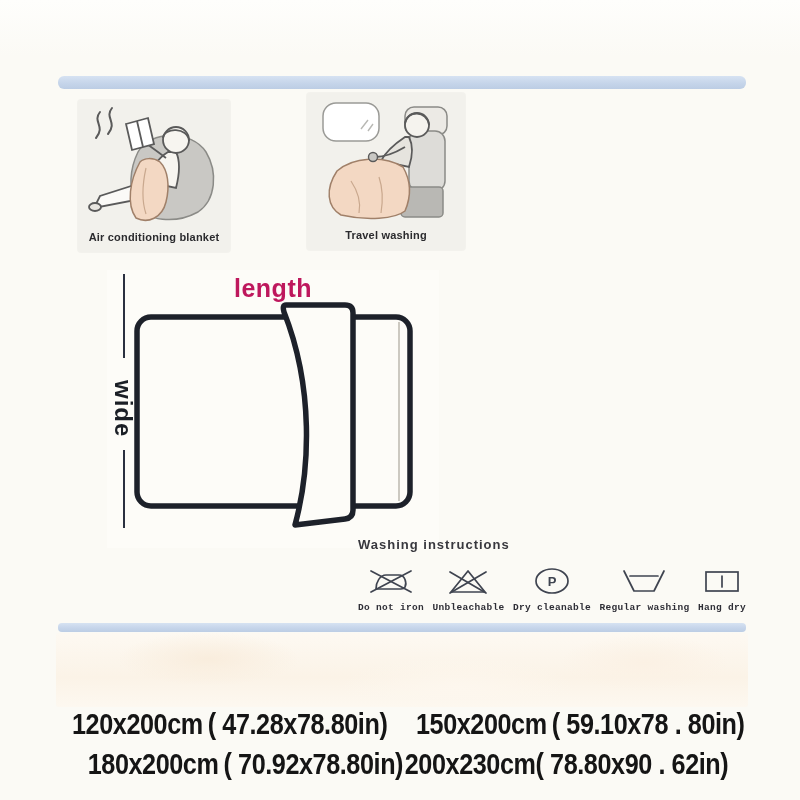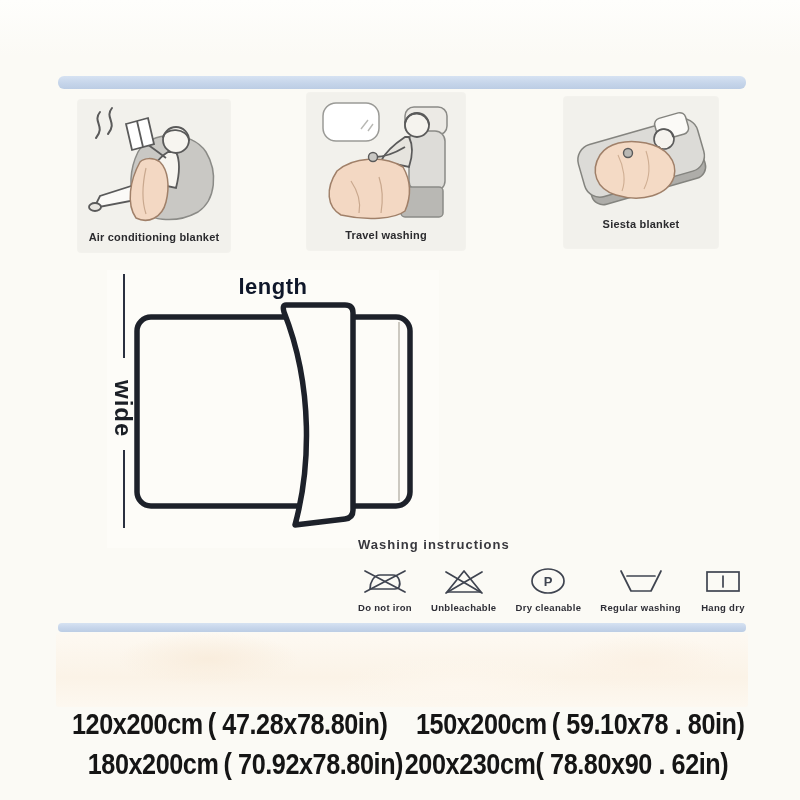--- a/index.html
+++ b/index.html
@@ -23,34 +23,34 @@
   .p2{left:307px;top:93px;width:158px;height:157px;}
   .p3{left:564px;top:97px;width:154px;height:151px;}
   .p3 .plabel{bottom:18px;}
   .p4{left:568px;top:317px;width:157px;height:163px;}
   .p4 .plabel{font-size:12px;bottom:13px;}
 
   
   .diagram{position:absolute;left:107px;top:270px;width:332px;height:278px;background:#fdfcf8;}
   .diagram svg{position:absolute;left:0;top:0;}
   .len-label{position:absolute;top:4px;left:0;width:100%;text-align:center;
-        font-size:22px;font-weight:600;color:#0f172a;letter-spacing:.5px;}
+        font-size:25px;font-weight:600;color:#be185d;letter-spacing:.5px;}
   .wide-label{position:absolute;left:2px;top:110px;writing-mode:vertical-rl;
         font-size:24px;font-weight:600;color:#1b1f26;letter-spacing:1px;}
   .dim-seg{position:absolute;left:16px;width:2px;background:#2a3040;}
   .dim-seg.s1{top:4px;height:84px;}
   .dim-seg.s2{top:180px;height:78px;}
 
   
   .washing{position:absolute;left:358px;top:537px;width:388px;}
   .wash-title{font-size:13px;font-weight:700;color:#38383e;letter-spacing:1px;}
   .wash-row{margin-top:11px;display:flex;justify-content:space-between;align-items:flex-end;}
   .wash-item{display:flex;flex-direction:column;align-items:center;gap:5px;}
   .wash-item .wlabel{font-size:9.5px;font-weight:600;color:#2e2e36;
-        white-space:nowrap;letter-spacing:.3px;}
+        white-space:nowrap;letter-spacing:.3px;font-family:Liberation Mono, monospace;}
 
   
   .fabric{position:absolute;left:56px;top:633px;width:692px;height:74px;border-radius:3px;
      background:
        radial-gradient(130px 38px at 22% 35%, #f9eddd 0%, rgba(249,237,221,0) 70%),
        radial-gradient(170px 46px at 58% 75%, #fdf7ee 0%, rgba(253,247,238,0) 70%),
        radial-gradient(120px 40px at 85% 40%, #fbf1e4 0%, rgba(251,241,228,0) 70%),
        linear-gradient(180deg,#fdf9f2 0%,#fbf3e7 60%,#fdf8f0 100%);}
 
   
@@ -112,39 +112,20 @@
       <path d="M30,78 C18,96 20,114 34,122 C60,128 88,126 98,118 C104,104 104,88 96,74 C76,62 46,64 30,78 Z" fill="#f3d8c3" stroke="#a08069" stroke-width="1.5"></path>
       <g fill="none" stroke="#c9a88e" stroke-width="1.2">
         <path d="M44,88 C52,100 54,110 52,120"></path>
         <path d="M72,84 C76,96 76,108 74,120"></path>
       </g>
       <circle cx="66" cy="64" r="4.5" fill="#c9c8c4" stroke="#5a5a5a" stroke-width="1.4"></circle>
     </svg>
     <div class="plabel">Travel washing</div>
   </div>
 
-  <div class="panel p3">
-    <svg width="154" height="128" viewBox="0 0 154 128">
-      <g transform="rotate(-16 77 64)">
-        <rect x="20" y="70" width="118" height="26" rx="12" fill="#aeada9" stroke="#84847f" stroke-width="1.5"></rect>
-        <rect x="16" y="34" width="124" height="54" rx="16" fill="#dcdbd7" stroke="#84847f" stroke-width="1.5"></rect>
-        <rect x="100" y="28" width="32" height="22" rx="6" fill="#fbfaf7" stroke="#84847f" stroke-width="1.5"></rect>
-      </g>
-      <circle cx="100" cy="42" r="10" fill="#f5f3ee" stroke="#5a5a5a" stroke-width="1.6"></circle>
-      <path d="M91,38 C93,30 107,30 109,40" fill="none" stroke="#5a5a5a" stroke-width="1.4"></path>
-      <path d="M96,50 C86,58 76,60 66,56" fill="none" stroke="#5a5a5a" stroke-width="2.4"></path>
-      <path d="M36,58 C26,74 32,92 52,98 C78,106 104,98 110,80 C114,64 102,50 82,46 C62,42 44,46 36,58 Z" fill="#f4dac5" stroke="#a08069" stroke-width="1.5"></path>
-      <g fill="none" stroke="#cfae93" stroke-width="1.1">
-        <path d="M54,58 C60,70 62,84 58,94"></path>
-        <path d="M82,54 C86,66 86,80 80,92"></path>
-      </g>
-      <circle cx="64" cy="56" r="4.5" fill="#b9b8b4" stroke="#5a5a5a" stroke-width="1.4"></circle>
-    </svg>
-    <div class="plabel">Siesta blanket</div>
-  </div>
 
   <div class="diagram">
     <div class="len-label">length</div>
     <div class="wide-label">wide</div>
     <div class="dim-seg s1"></div>
     <div class="dim-seg s2"></div>
     <svg width="332" height="278" viewBox="0 0 332 278">
       <rect x="30" y="47" width="273" height="189" rx="14" fill="none" stroke="#1d212a" stroke-width="5.5"></rect>
       <line x1="292" y1="52" x2="292" y2="231" stroke="#ccc9c1" stroke-width="2"></line>
       <path d="M179,35 L238,35 Q246,35 246,43 L246,240 Q246,248 238,249 L188,255 C203,200 207,118 177,42 Q175,35 179,35 Z" fill="#fdfcf8" stroke="#1d212a" stroke-width="5.5" stroke-linejoin="round"></path>

